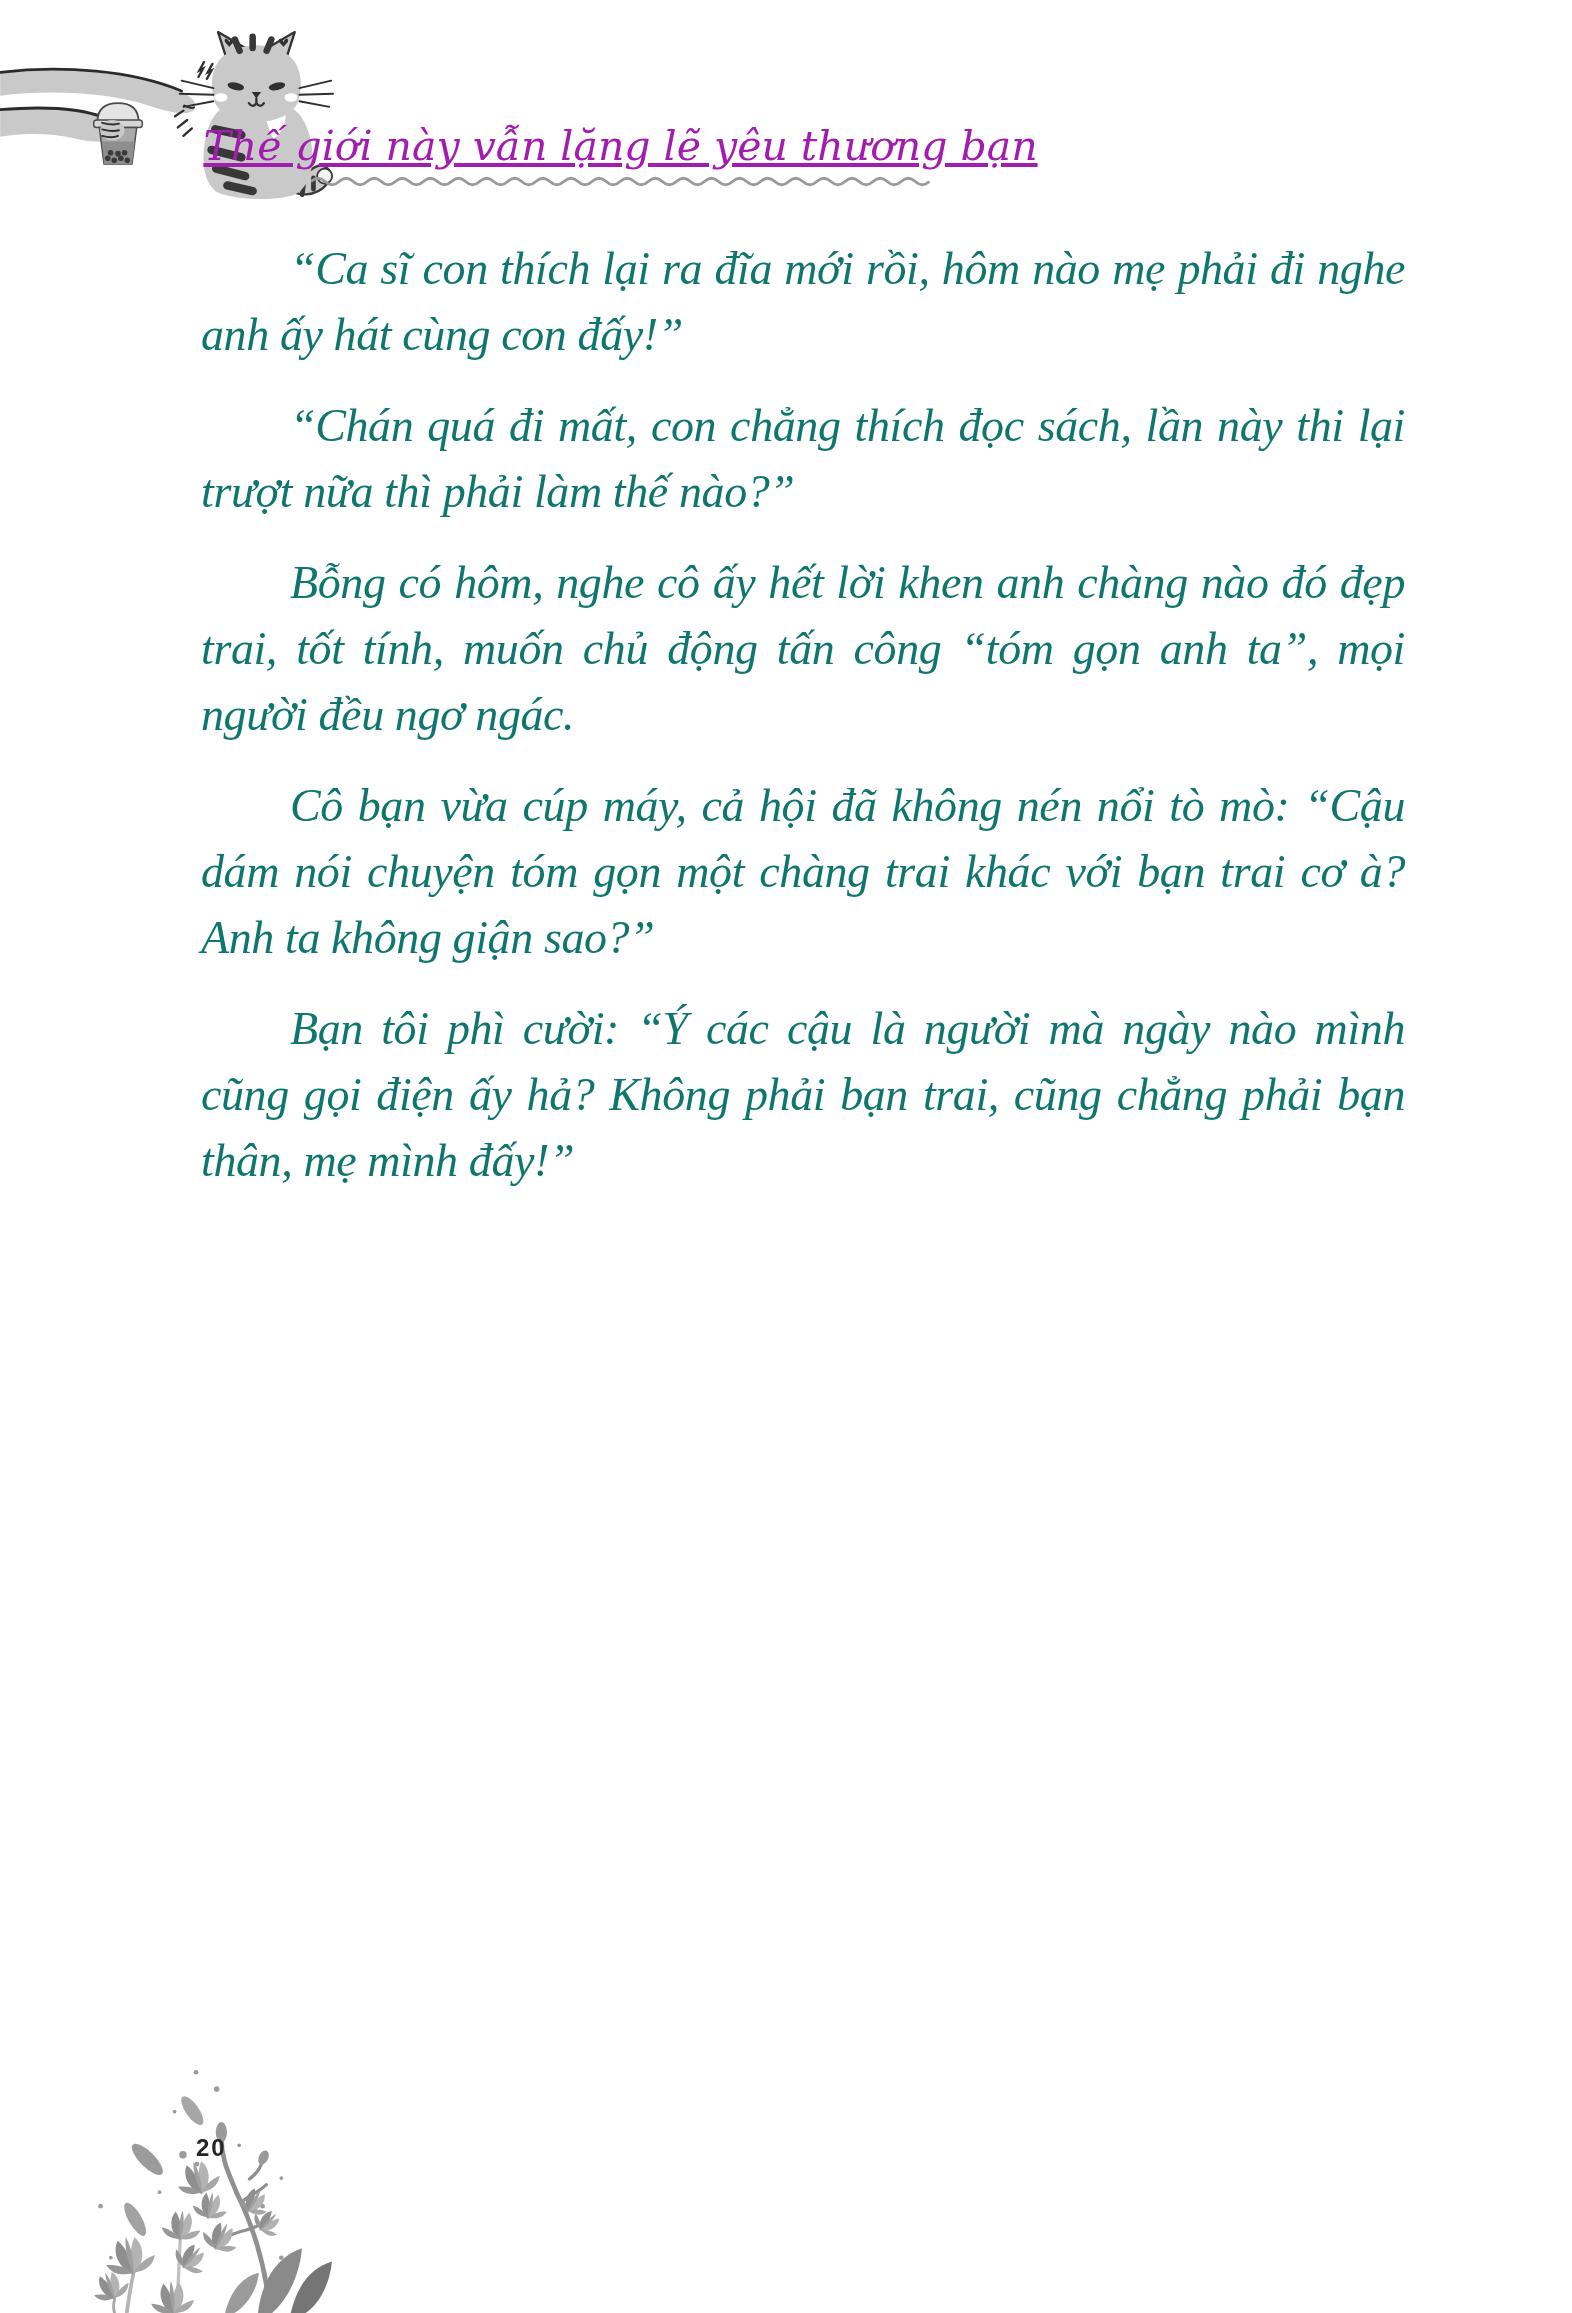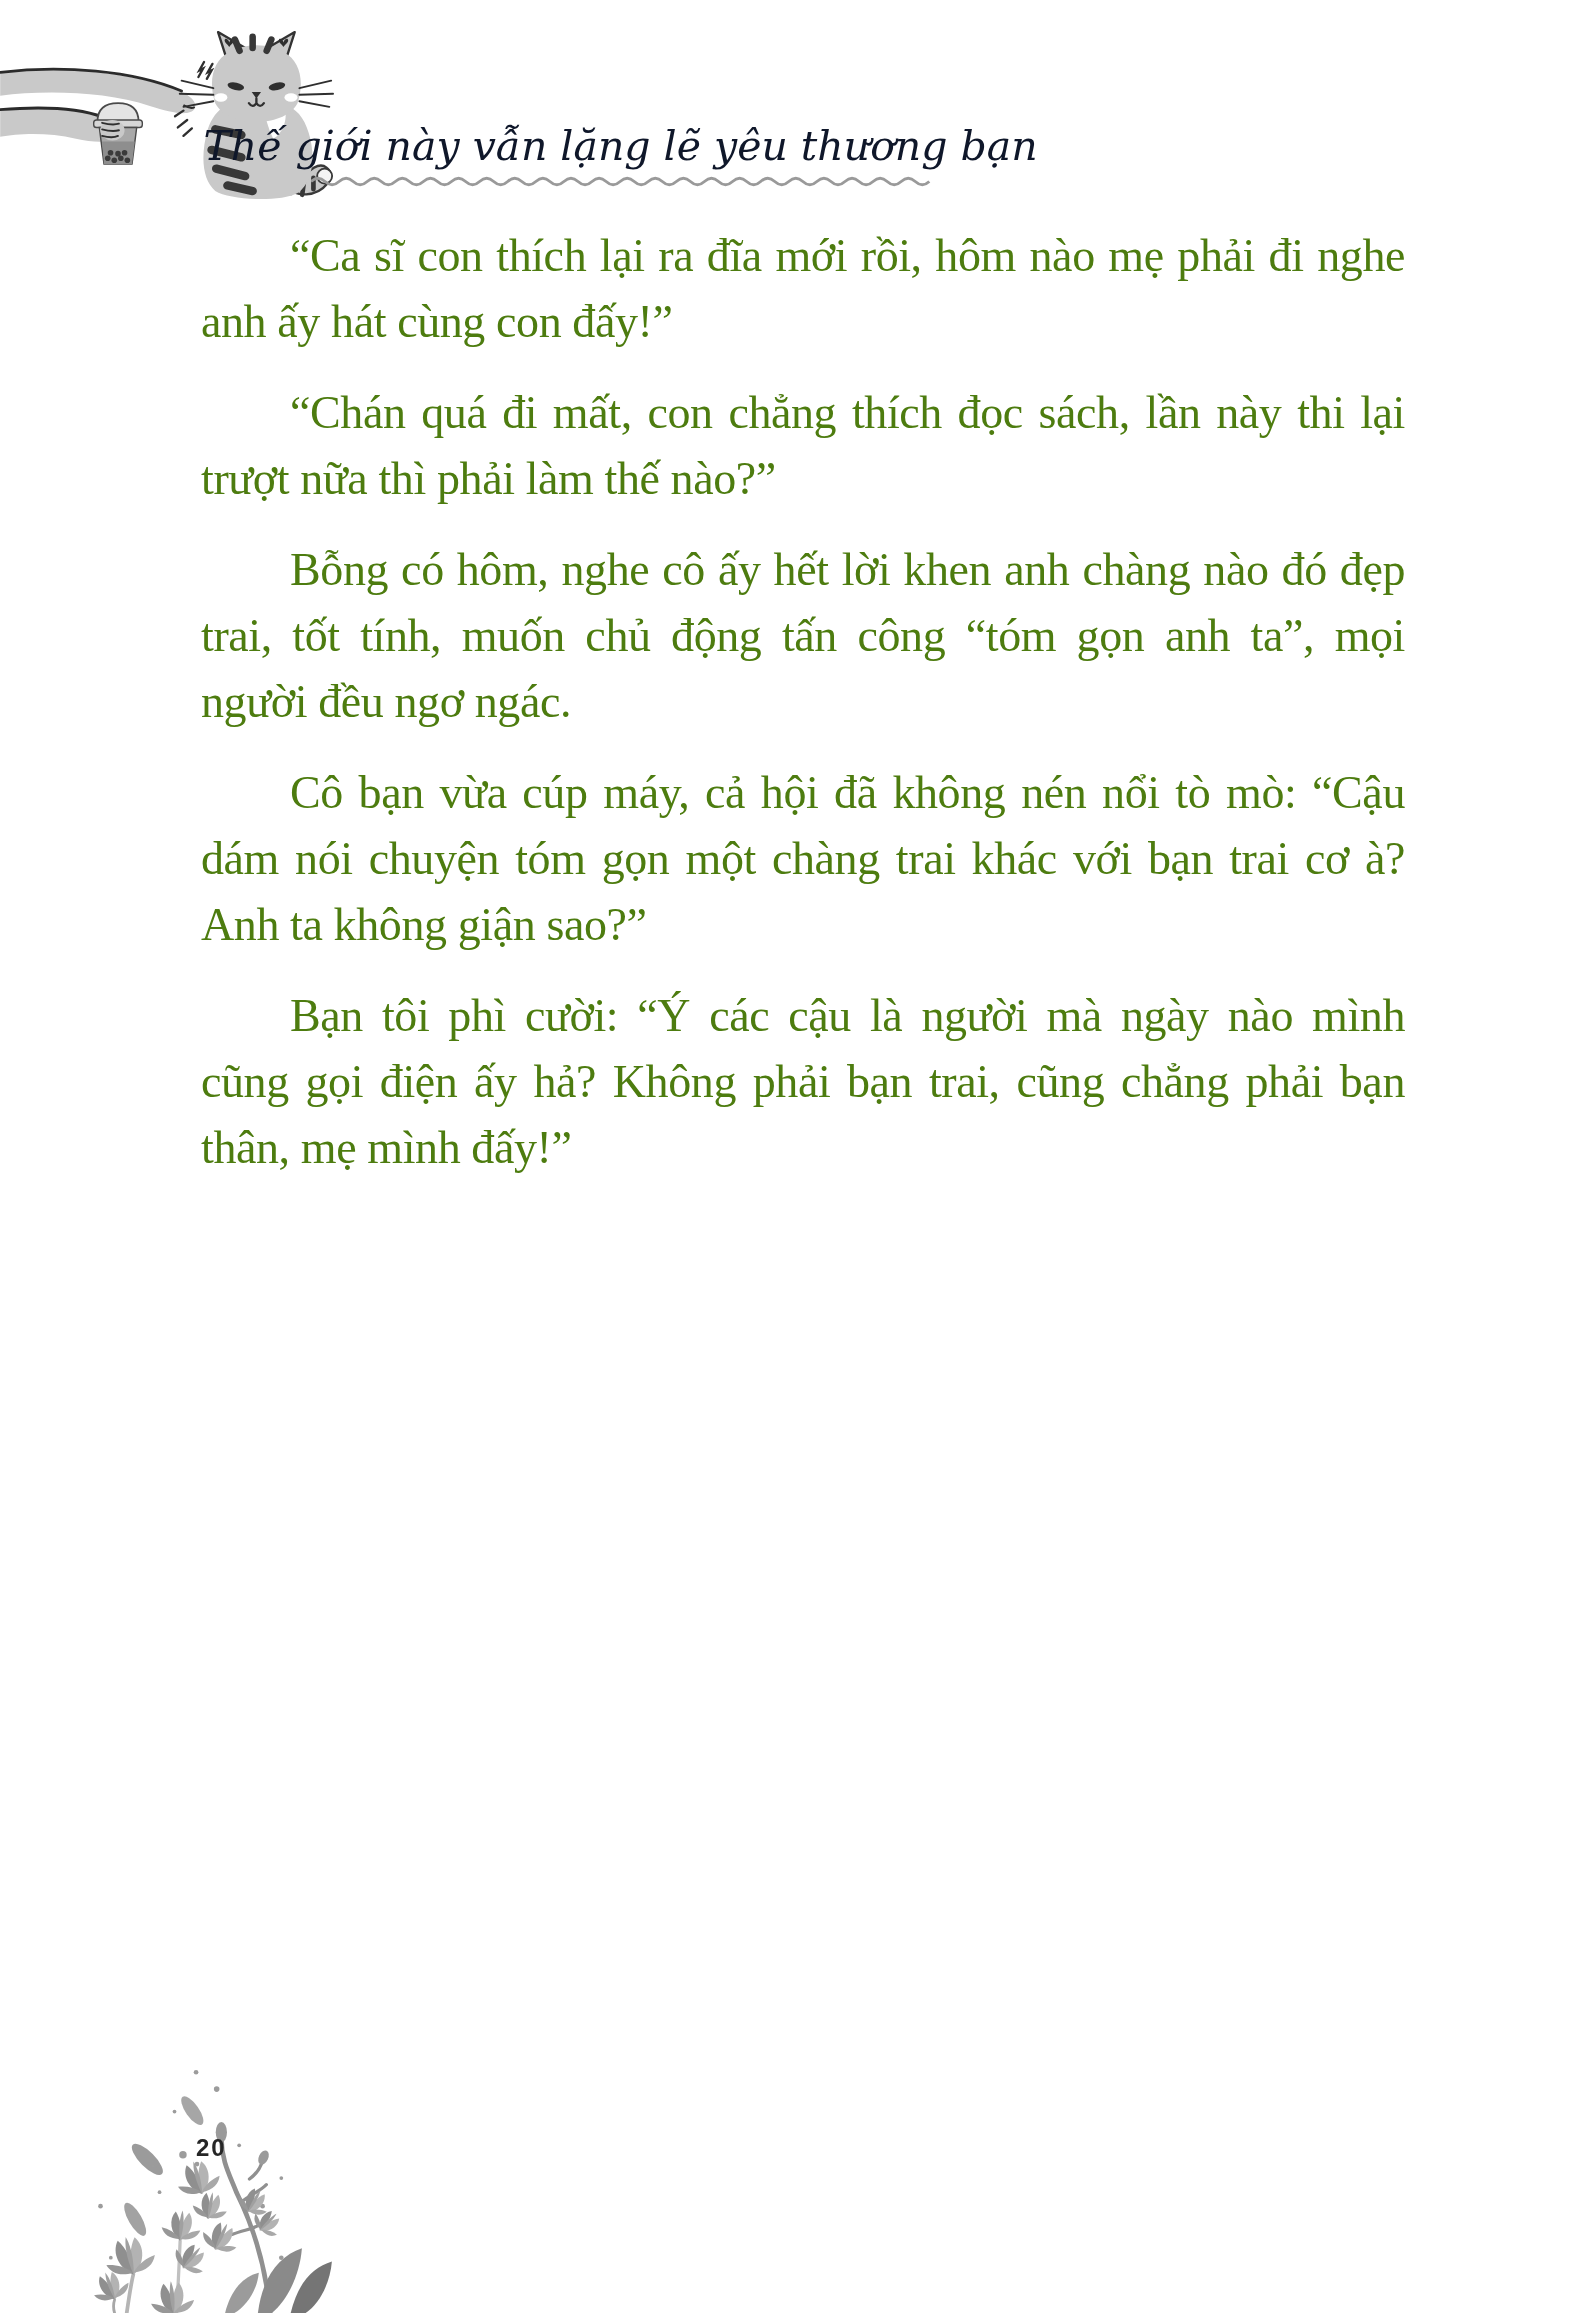--- a/index.html
+++ b/index.html
@@ -10,28 +10,30 @@
     overflow:hidden;
     font-family:"Liberation Serif","DejaVu Serif",serif;
   }
   
   .cat-illo{position:absolute;left:0;top:19px;width:337px;height:187px;}
   .header-title{
     position:absolute;left:309px;top:114px;width:623px;height:60px;
     display:flex;align-items:flex-end;justify-content:center;
     font-family:"DejaVu Serif","Liberation Serif",serif;
     font-style:italic;font-weight:500;
-    font-size:41px;line-height:56px;color:#0f172a;
+    font-size:41px;line-height:56px;color:#a21caf;
     white-space:nowrap;
+    text-decoration:underline;
   }
   .wavy{position:absolute;left:311px;top:174px;width:623px;height:15px;}
   
   .body-text{
-    position:absolute;left:201px;top:223px;width:1204px;
-    color:#4d7c0f;
+    position:absolute;left:201px;top:236px;width:1204px;
+    color:#0f766e;
+    font-style:italic;
   }
   .body-text p{
     margin:0 0 25px 0;
     font-size:46px;line-height:66px;
     letter-spacing:-0.4px;
     text-align:justify;
     text-indent:89px;
   }
   
   .flowers{position:absolute;left:47px;top:2061px;width:300px;height:252px;z-index:1;}

